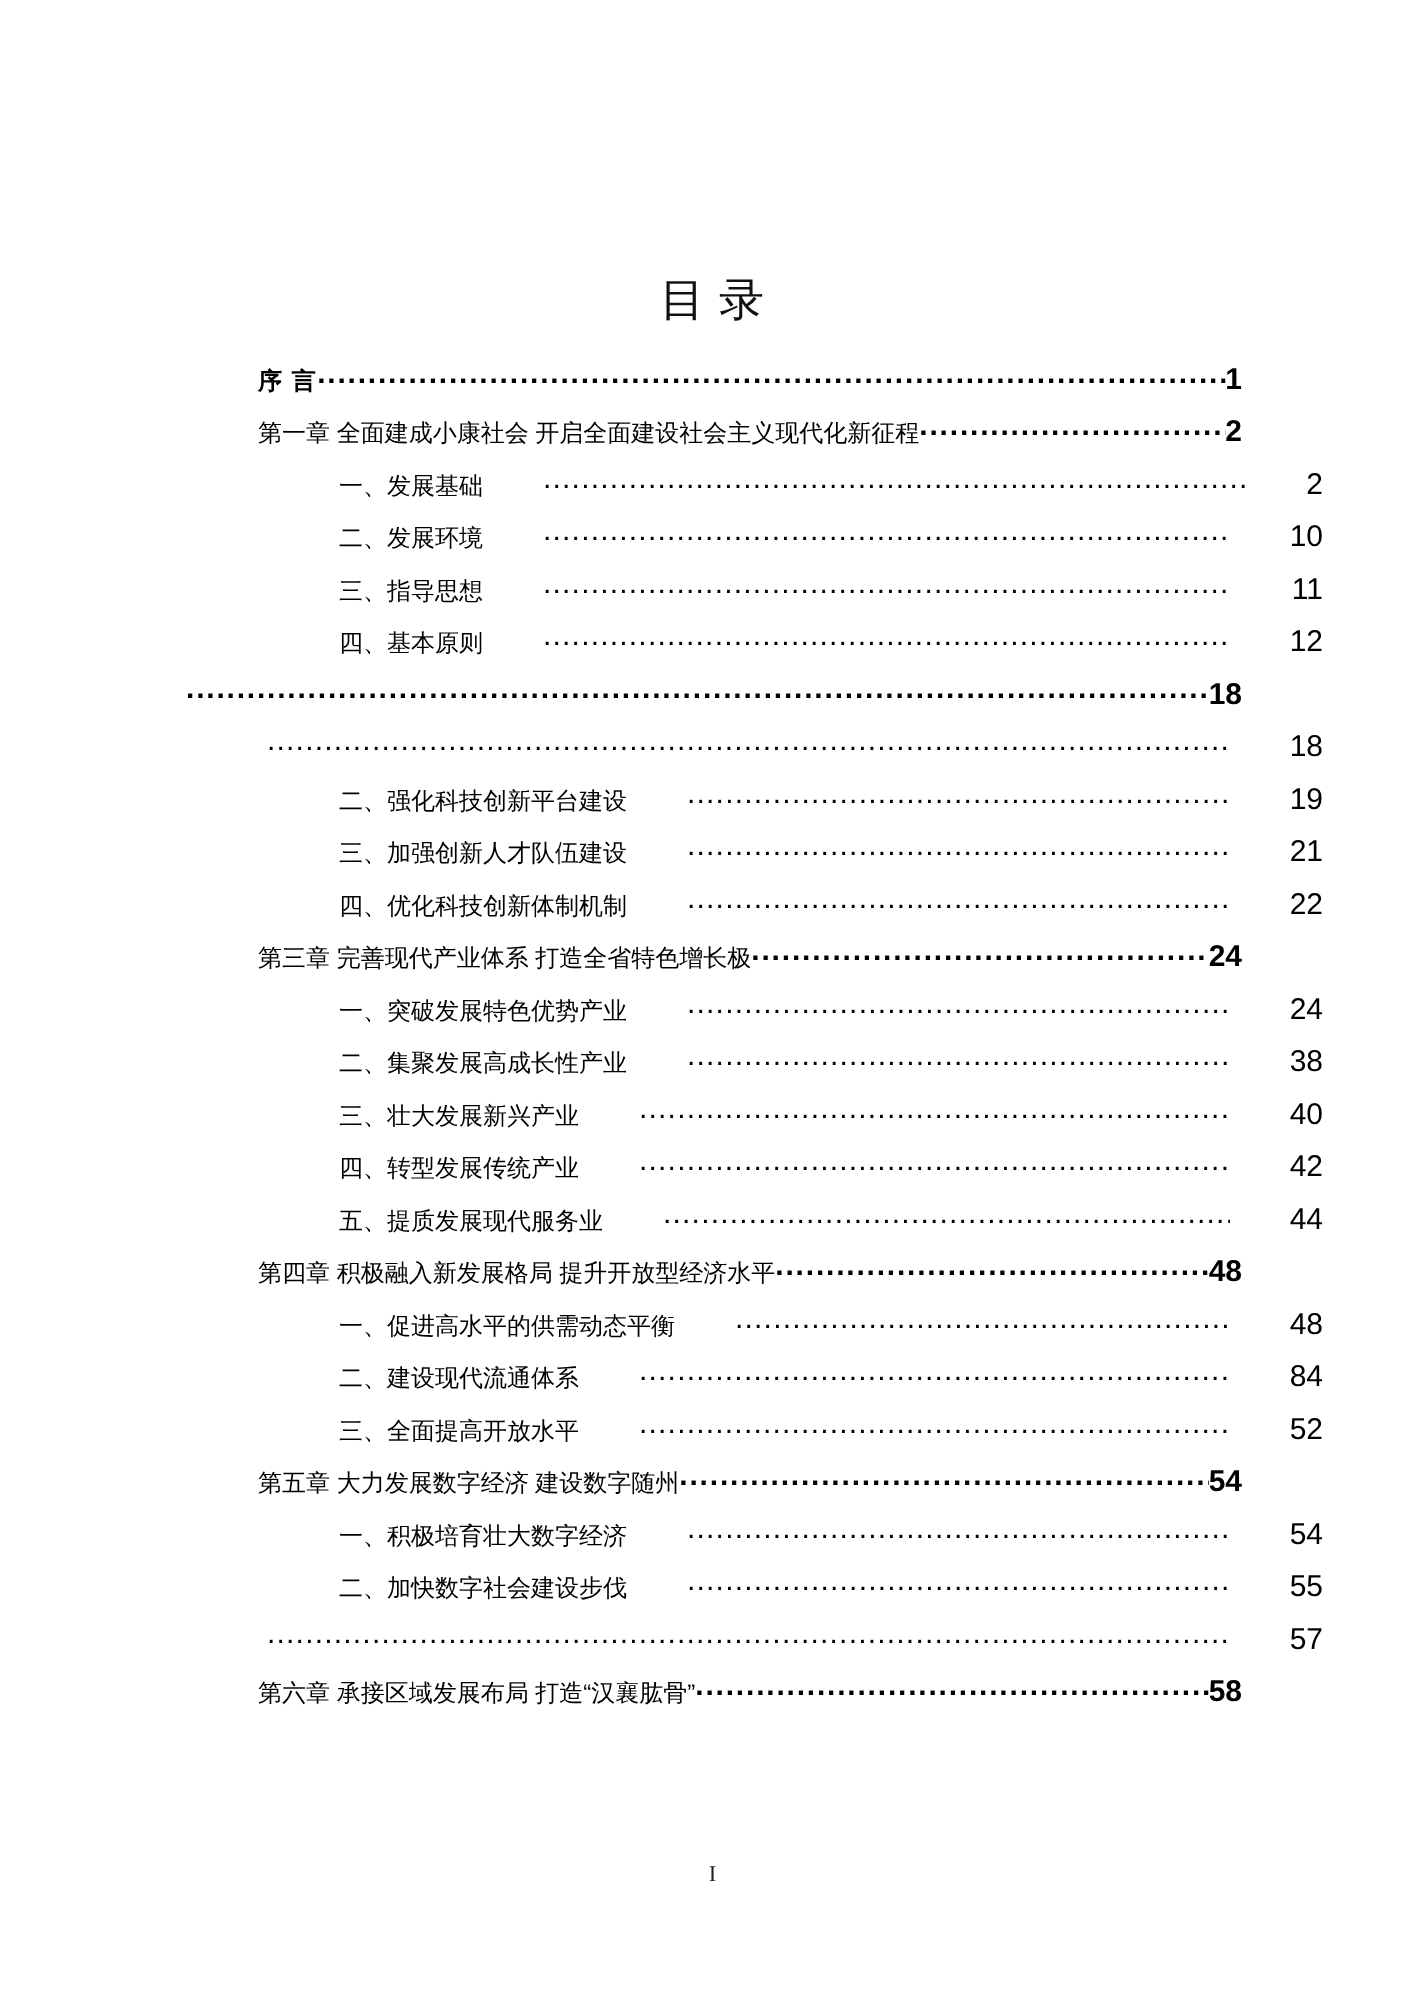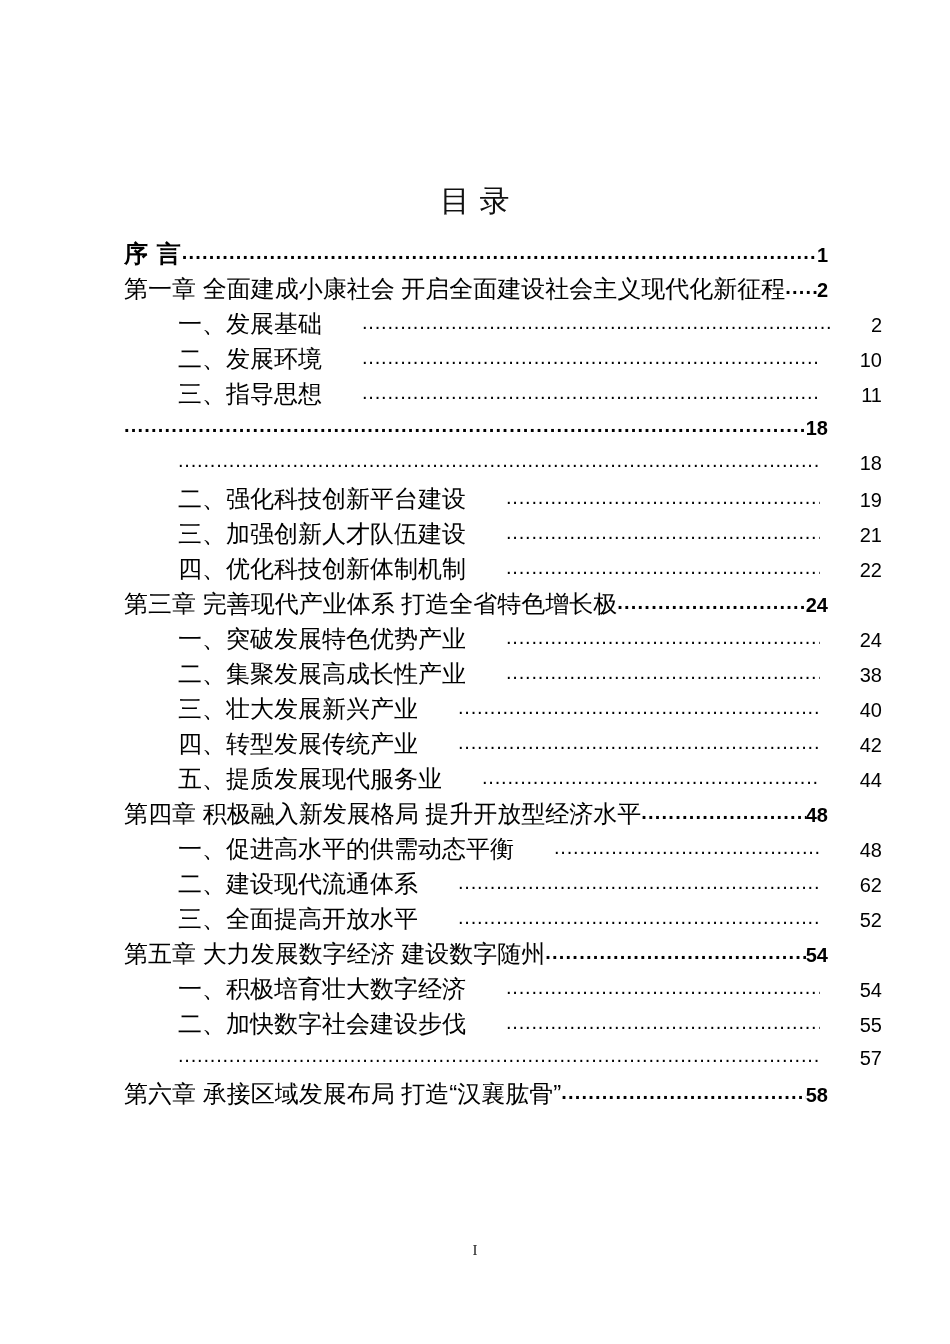--- a/index.html
+++ b/index.html
@@ -52,22 +52,23 @@
     align-items: baseline;
     width: 100%;
     height: 35px;
     line-height: 35px;
     white-space: nowrap;
     overflow: hidden;
   }
 
   .toc-label {
     flex: 0 0 auto;
-    font-size: 24px;
+    font-size: 16px;
     letter-spacing: 0px;
+    margin-left: 48px;
   }
 
   .toc-leader {
     flex: 1 1 auto;
     min-width: 6px;
     overflow: hidden;
     height: 20px;
     position: relative;
     margin: 0 0px;
   }
@@ -164,20 +165,25 @@
       <div class="toc-row level-1 label-normal">
         <span class="toc-label">二、发展环境</span>
         <span class="toc-leader"></span>
         <span class="toc-page">10</span>
       </div>
       <div class="toc-row level-1 label-normal">
         <span class="toc-label">三、指导思想</span>
         <span class="toc-leader"></span>
         <span class="toc-page">11</span>
       </div>
+      <div class="toc-row level-1 label-normal">
+        <span class="toc-label">四、基本原则</span>
+        <span class="toc-leader"></span>
+        <span class="toc-page">12</span>
+      </div>
       <div class="toc-row level-0 label-normal">
         <span class="toc-leader"></span>
         <span class="toc-page">18</span>
       </div>
       <div class="toc-row level-1 label-normal">
         <span class="toc-leader"></span>
         <span class="toc-page">18</span>
       </div>
       <div class="toc-row level-1 label-normal">
         <span class="toc-label">二、强化科技创新平台建设</span>
@@ -230,21 +236,21 @@
         <span class="toc-page">48</span>
       </div>
       <div class="toc-row level-1 label-normal">
         <span class="toc-label">一、促进高水平的供需动态平衡</span>
         <span class="toc-leader"></span>
         <span class="toc-page">48</span>
       </div>
       <div class="toc-row level-1 label-normal">
         <span class="toc-label">二、建设现代流通体系</span>
         <span class="toc-leader"></span>
-        <span class="toc-page">62</span>
+        <span class="toc-page">84</span>
       </div>
       <div class="toc-row level-1 label-normal">
         <span class="toc-label">三、全面提高开放水平</span>
         <span class="toc-leader"></span>
         <span class="toc-page">52</span>
       </div>
       <div class="toc-row level-0 label-normal">
         <span class="toc-label">第五章 大力发展数字经济  建设数字随州</span>
         <span class="toc-leader"></span>
         <span class="toc-page">54</span>

